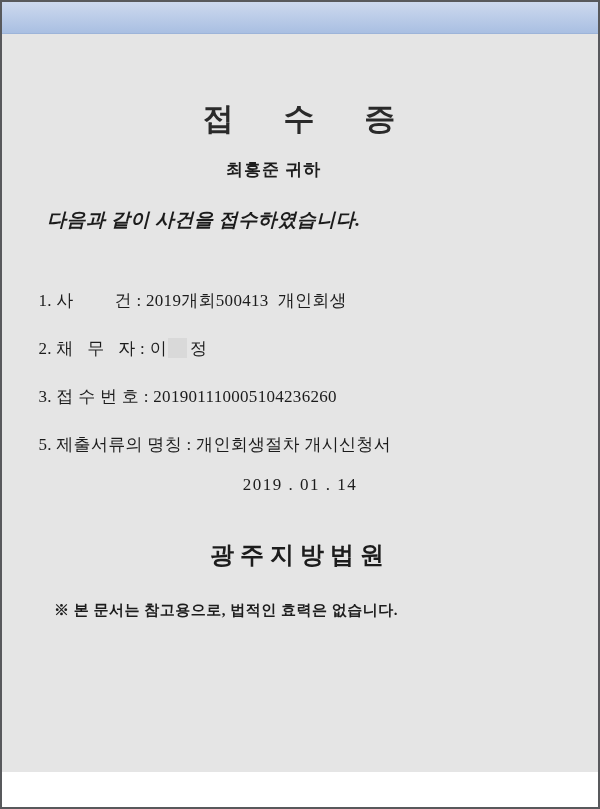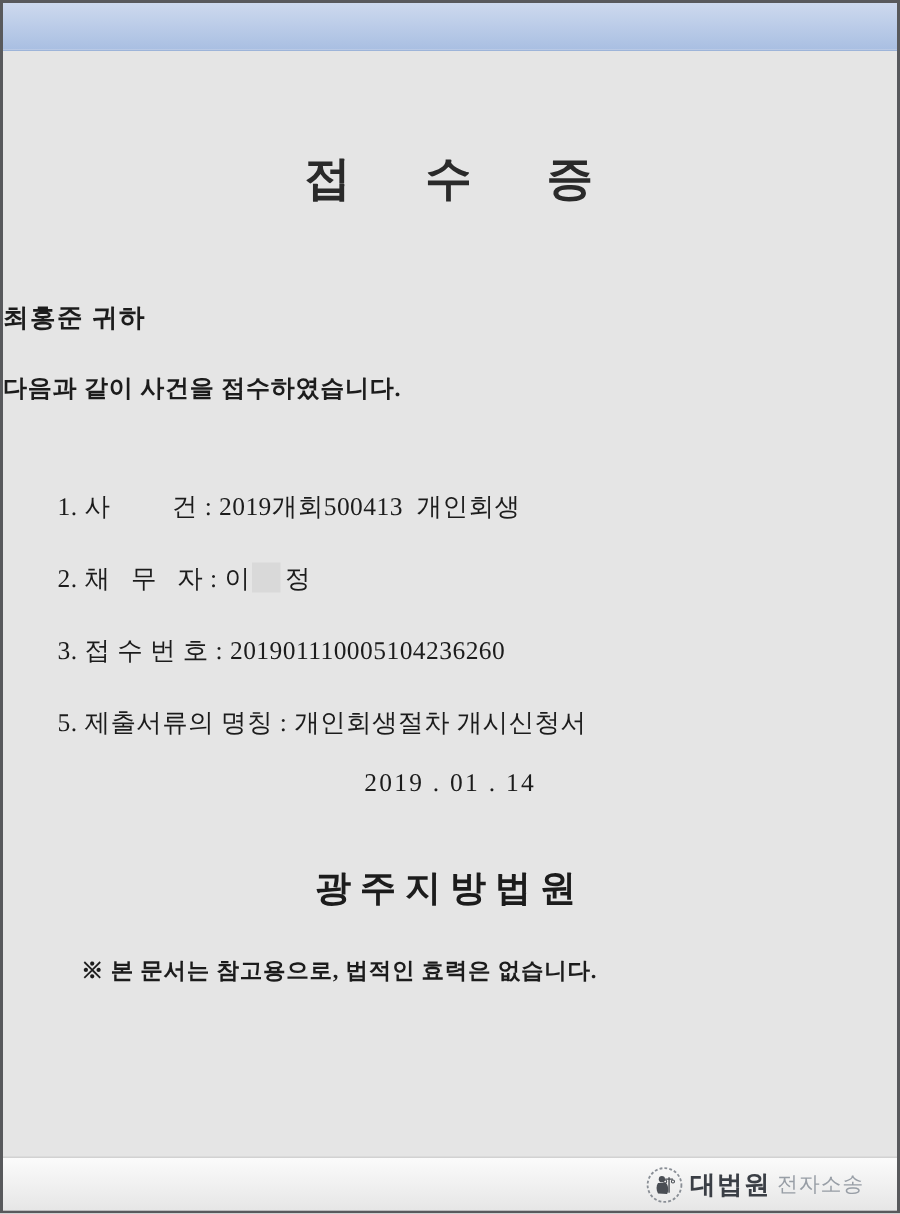--- a/index.html
+++ b/index.html
@@ -31,32 +31,34 @@
     padding-top: 64px;
     text-align: center;
     font-size: 31px;
     font-weight: 600;
     letter-spacing: 2px;
     word-spacing: 38px;
     color: #2a2a2a;
     white-space: pre;
   }
   .recipient {
-    margin-top: 60px;
+    margin-top: 18px;
     padding-right: 53px;
-    text-align: left;
+    text-align: center;
     font-size: 17px;
     font-weight: 700;
     letter-spacing: 1px;
   }
   .intro {
     margin-top: 26px;
-    font-size: 16px;
+    padding-left: 45px;
+    font-size: 19px;
     font-weight: 700;
     letter-spacing: 0.5px;
+    font-style: italic;
   }
   .items {
     margin-top: 36px;
   }
   .item-row {
     height: 22px;
     margin-bottom: 26px;
     font-size: 17px;
     letter-spacing: 0.3px;
     white-space: pre;
@@ -153,30 +155,13 @@
       </div>
     </div>
 
     <div class="issue-date">2019 . 01 . 14</div>
 
     <div class="court-name">광주지방법원</div>
 
     <div class="disclaimer">※ 본 문서는 참고용으로, 법적인 효력은 없습니다.</div>
   </div>
 
-  <div class="footer-bar">
-    <div class="footer-logo">
-      <span class="emblem">
-        <svg viewBox="0 0 30 30" width="26" height="26">
-          <circle cx="15" cy="15" r="13" fill="none" stroke="#8a8f96" stroke-width="1.4" stroke-dasharray="2.2 1.6"></circle>
-          <circle cx="13" cy="10.5" r="2.4" fill="#4a4e54"></circle>
-          <path d="M10 13.5 C8.5 15.5 8.5 19 10 21.5 L17 22 C18.5 19.5 18 15 16 13.2 Z" fill="#4a4e54"></path>
-          <line x1="18.5" y1="9" x2="18.5" y2="21" stroke="#4a4e54" stroke-width="1.1"></line>
-          <line x1="15.5" y1="10.5" x2="21.5" y2="10.5" stroke="#4a4e54" stroke-width="1"></line>
-          <circle cx="15.5" cy="12.3" r="1.2" fill="none" stroke="#4a4e54" stroke-width="0.8"></circle>
-          <circle cx="21.5" cy="12.3" r="1.2" fill="none" stroke="#4a4e54" stroke-width="0.8"></circle>
-        </svg>
-      </span>
-      <span class="logo-primary">대법원</span>
-      <span class="logo-secondary">전자소송</span>
-    </div>
-  </div>
 </div>
 
 </body></html>

